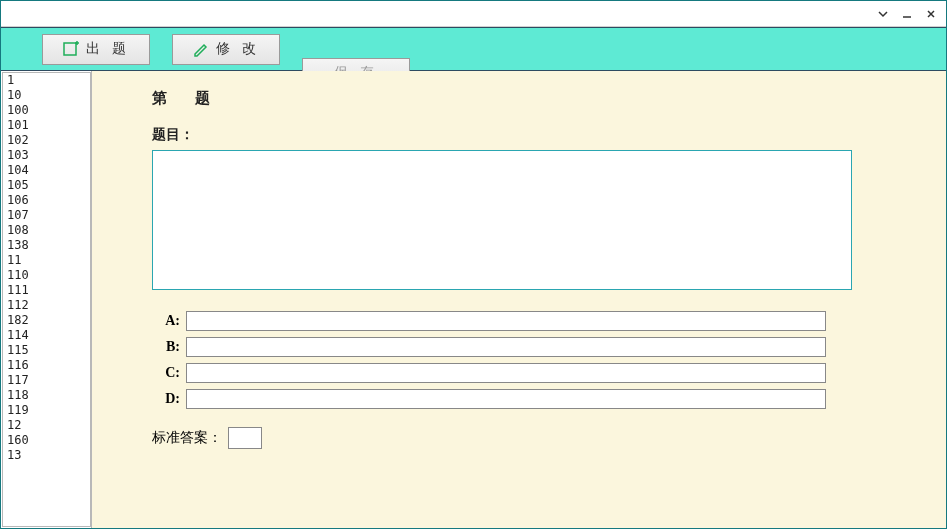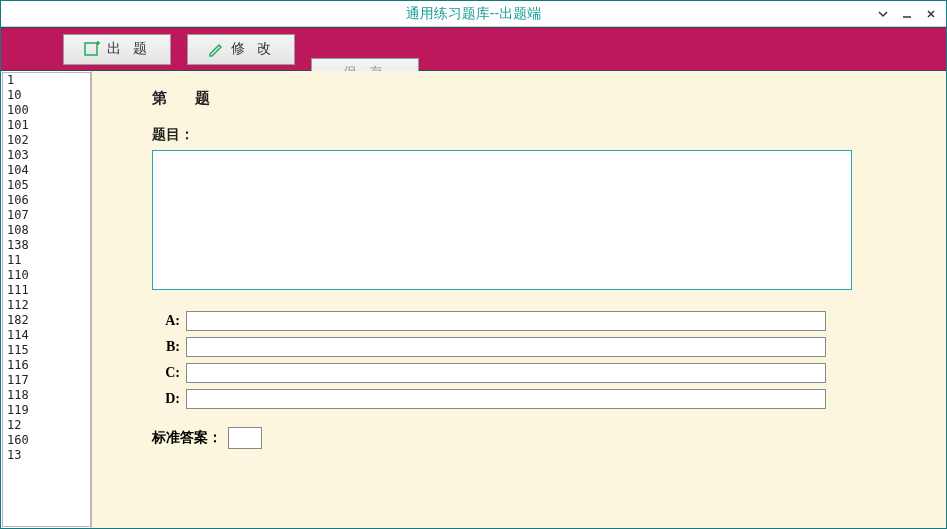--- a/index.html
+++ b/index.html
@@ -6,21 +6,21 @@
   html, body { margin:0; padding:0; font-family: "Microsoft YaHei", "SimSun", sans-serif; font-size:13px; }
   body { background:#fff; }
 
   .window { width:947px; height:529px; border:1px solid #15797f; display:flex; flex-direction:column; background:#fff; }
 
   .titlebar { height:26px; background:#fff; display:flex; align-items:center; border-bottom:1px solid #d0d0d0; position:relative; }
   .titlebar .title { flex:1; text-align:center; color:#169e96; font-size:14px; font-weight:500; }
   .titlebar .controls { position:absolute; right:6px; top:0; height:100%; display:flex; align-items:center; gap:6px; }
   .titlebar .ctrl { width:18px; height:18px; display:flex; align-items:center; justify-content:center; cursor:pointer; }
 
-  .toolbar { height:44px; background:#be185d; display:flex; align-items:center; padding-left:62px; gap:16px; border-top:1px solid #2d4b60; border-bottom:1px solid #2d4b60; }
+  .toolbar { height:44px; background:#5eead4; display:flex; align-items:center; padding-left:41px; gap:22px; border-top:1px solid #2d4b60; border-bottom:1px solid #2d4b60; }
   .tbtn { height:31px; min-width:108px; display:flex; align-items:center; justify-content:center; gap:6px; background:linear-gradient(#f5f5f5,#e4e4e4); border:1px solid #9a9a9a; cursor:pointer; font-size:14px; color:#333; letter-spacing:4px; }
   .tbtn.disabled { color:#9a9a9a; cursor:default;margin-top:48px; }
   .tbtn .icon svg { display:block; }
 
   .body { flex:1; display:flex; min-height:0; }
 
   .sidebar { width:91px; border-right:1px solid #b8b8b8; display:flex; background:#fff; }
   .listbox { flex:1; border:1px solid #b8b8b8; margin:1px 0 1px 1px; overflow-y:scroll; background:#fff; font-family:"SimSun","NSimSun",monospace; font-size:12px; line-height:15px; }
   .listbox::-webkit-scrollbar { width:17px; }
   .listbox::-webkit-scrollbar-track { background:#efefef; border-left:1px solid #d0d0d0; }
@@ -38,30 +38,29 @@
   .question-text::-webkit-scrollbar { width:17px; }
   .question-text::-webkit-scrollbar-track { background:#f4f4f4; }
   .question-text::-webkit-scrollbar-thumb { background:#d8d8d8; }
 
   .options { margin-top:18px; }
   .optrow { display:flex; align-items:center; margin-bottom:6px; }
   .optlabel { width:34px; text-align:right; padding-right:6px; font-weight:bold; font-size:14px; font-family:"SimSun",serif; }
   .optinput { width:640px; height:20px; border:1px solid #888; background:#fff; padding:0 3px; font-size:13px; }
 
   .answerline { margin-top:18px; display:flex; align-items:center; gap:6px; }
-  .answerlabel { font-size:14px; font-weight:bold; font-family:"SimSun",serif; }
+  .answerlabel { font-size:14px; font-weight:normal; font-family:"SimSun",serif; }
   .answerinput { width:34px; height:22px; border:1px solid #888; background:#fff; text-align:center; font-size:13px; }
 </style>
 </head>
 <body>
 
 <div class="window">
 
   <div class="titlebar">
-    <div class="title">通用练习题库--出题端</div>
     <div class="controls">
       <div class="ctrl">
         <svg width="10" height="10" viewBox="0 0 10 10">
             <path d="M1 3 L5 7 L9 3" fill="none" stroke="#333" stroke-width="1.5"></path>
           </svg>
       </div>
       <div class="ctrl">
         <svg width="10" height="10" viewBox="0 0 10 10">
             <line x1="1" y1="8" x2="9" y2="8" stroke="#333" stroke-width="1.5"></line>
           </svg>

